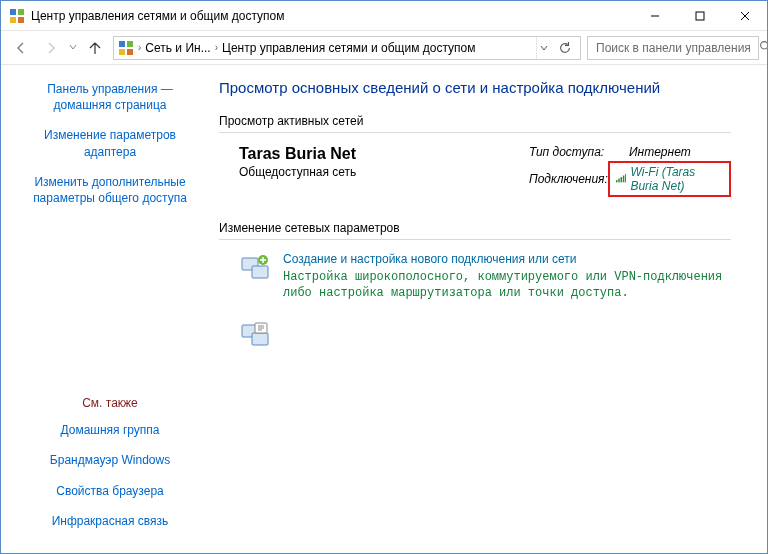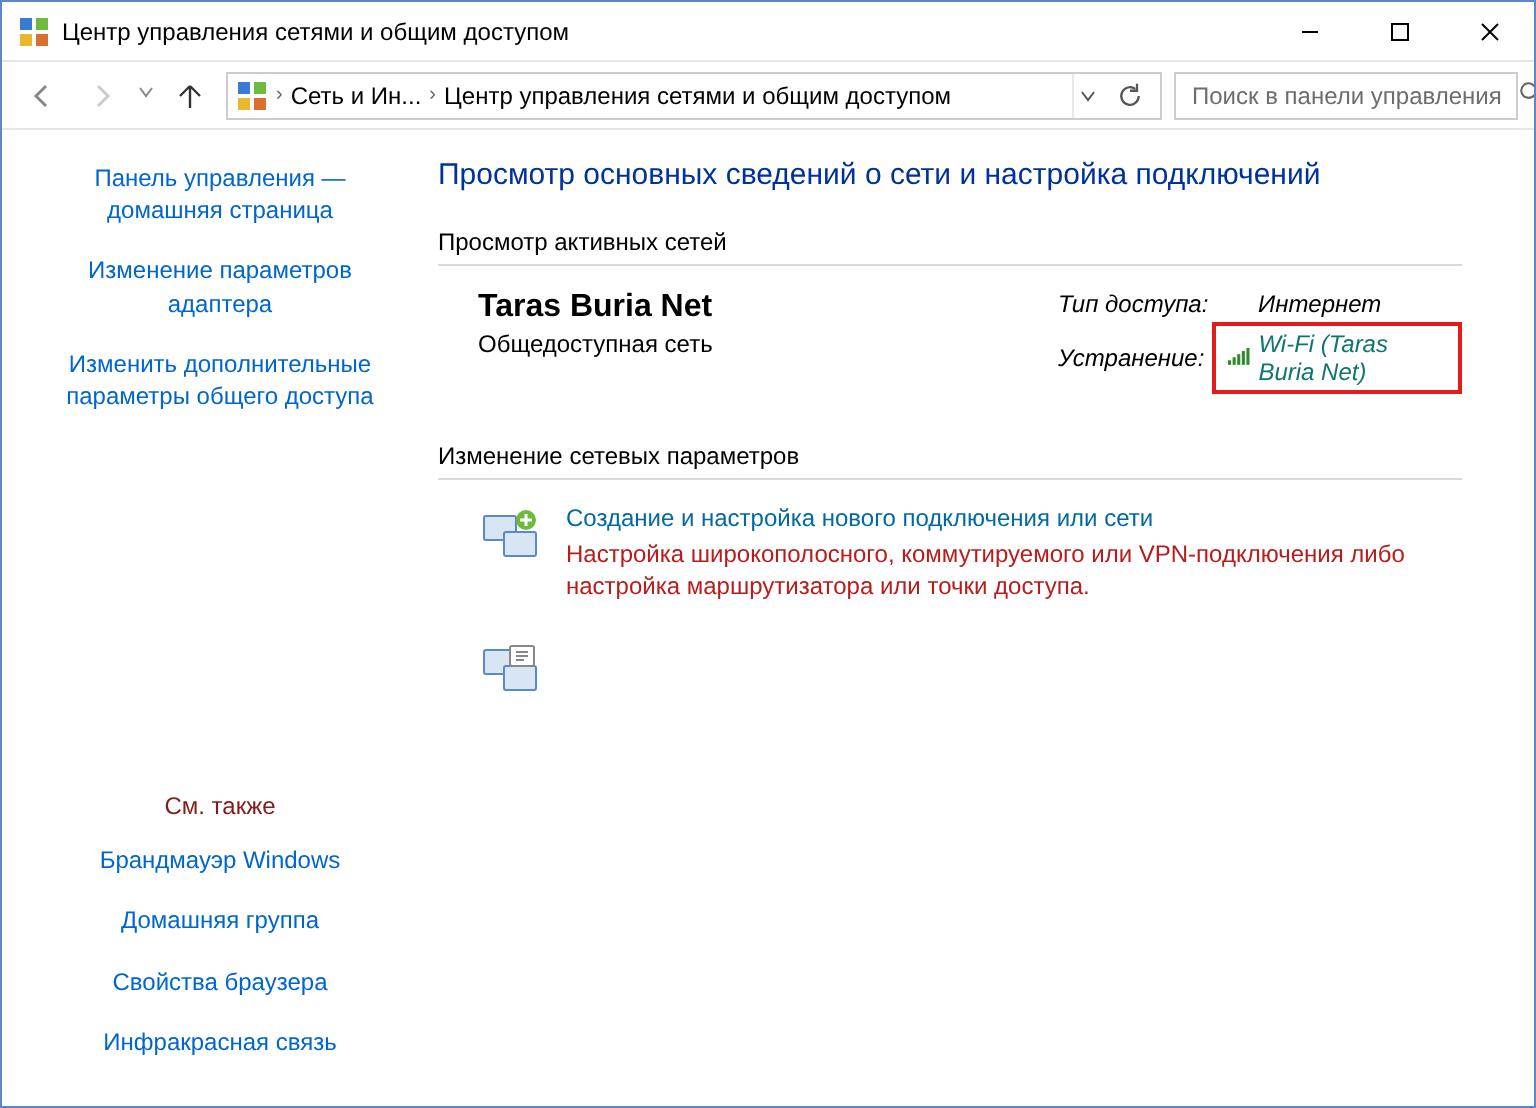--- a/index.html
+++ b/index.html
@@ -136,21 +136,21 @@
     display:flex;
     gap:12px;
     margin-bottom:18px;
     padding-left:20px;
   }
   .netparam-icon {
     width:32px; height:32px; flex:0 0 32px;
     display:flex; align-items:center; justify-content:center;
   }
   .netparam-text a { color:#0369a1; text-decoration:none; display:block; margin-bottom:3px;}
-  .netparam-desc { color:#b91c1c; line-height:1.35; }
+  .netparam-desc { color:#15803d; line-height:1.35;font-family:Liberation Mono, monospace; }
 
   .cp-icon { width:16px; height:16px; display:inline-flex; }
 </style>
 </head>
 <body>
 
 <div class="titlebar">
   <span class="cp-icon">
     <svg viewBox="0 0 16 16">
         <rect x="1" y="1" width="6" height="6" fill="#3a7bd5"></rect>
@@ -240,22 +240,22 @@
 </div>
 
 <div class="body">
   <div class="sidebar">
     <a href="#">Панель управления — домашняя страница</a>
     <a href="#">Изменение параметров адаптера</a>
     <a href="#">Изменить дополнительные параметры общего доступа</a>
 
     <div class="seealso-block">
       <div class="seealso-title">См. также</div>
+      <a href="#">Домашняя группа</a>
       <a href="#">Брандмауэр Windows</a>
-      <a href="#">Домашняя группа</a>
       <a href="#">Свойства браузера</a>
       <a href="#">Инфракрасная связь</a>
     </div>
   </div>
 
   <div class="main">
     <h1>Просмотр основных сведений о сети и настройка подключений</h1>
 
     <div class="section-title">Просмотр активных сетей</div>
     <hr class="section-rule">
@@ -264,21 +264,21 @@
       <div class="net-left">
         <div class="net-name">Taras Buria Net</div>
         <div>Общедоступная сеть</div>
       </div>
       <div class="net-props">
         <div class="prop-row">
           <span class="prop-label">Тип доступа:</span>
           <span class="prop-val">Интернет</span>
         </div>
         <div class="prop-row">
-          <span class="prop-label">Устранение:</span>
+          <span class="prop-label">Подключения:</span>
           <a href="#" class="wifi-link">
             <span class="signal-icon">
               <svg viewBox="0 0 14 12">
                   <rect x="0" y="8" width="2" height="3" fill="#2e8b2e"></rect>
                   <rect x="3" y="6" width="2" height="5" fill="#2e8b2e"></rect>
                   <rect x="6" y="4" width="2" height="7" fill="#2e8b2e"></rect>
                   <rect x="9" y="2" width="2" height="9" fill="#2e8b2e"></rect>
                   <rect x="12" y="0" width="2" height="11" fill="#2e8b2e"></rect>
                 </svg>
             </span>

